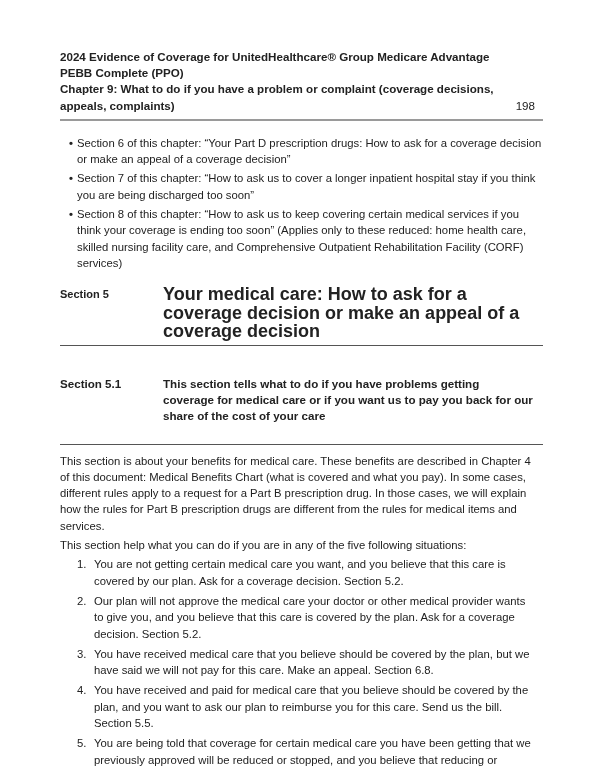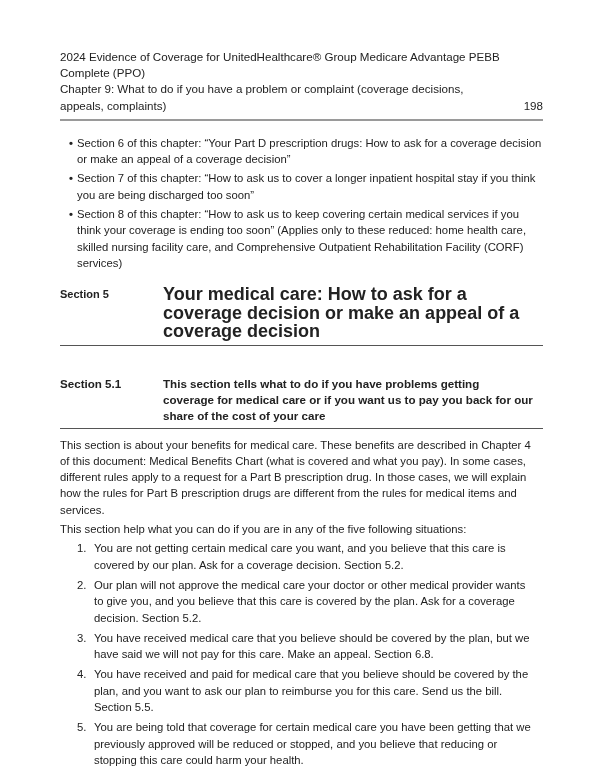--- a/index.html
+++ b/index.html
@@ -3,32 +3,32 @@
 <meta charset="utf-8">
 <style>
   html, body { margin: 0; padding: 0; background: #ffffff; }
   body {
     width: 600px; height: 771px; position: relative; overflow: hidden;
     font-family: "Liberation Sans", sans-serif; color: #222222;
     font-size: 11.3px; line-height: 16.3px;
   }
   .page { position: absolute; left: 60px; top: 49px; width: 483px; }
   .header { position: relative; font-size: 11.6px; line-height: 16.2px; color: #222; }
-  .header .line { display: block; width: 450px; }
-  .header .pagenum { position: absolute; right: 0; bottom: 0; }
+  .header .line { display: block; width: 450px; font-weight: bold; }
+  .header .pagenum { position: absolute; right: 8px; bottom: 0; }
   .header-rule { height: 2px; background: #9a9a9a; margin-top: 5px; }
   ul.bullets { list-style: none; margin: 14px 0 0 0; padding: 0 0 0 17px; }
   ul.bullets li { position: relative; padding-left: 0; margin-bottom: 3px; }
   ul.bullets li::before { content: "\2022"; position: absolute; left: -8px; top: 0; font-weight: bold; }
   p { margin: 0 0 3px 0; }
   b { font-weight: normal; }
   .sec5 { display: flex; margin-top: 14px; padding-bottom: 4px; border-bottom: 1px solid #555; }
   .sec5 .num { width: 103px; font-weight: bold; font-size: 11px; line-height: 18.5px; }
   .sec5 .title { flex: 1; font-weight: bold; font-size: 18px; line-height: 18.5px; }
-  .sec51 { display: flex; margin-top: 30px; padding-bottom: 3px; border-bottom: 1px solid #555; }
+  .sec51 { display: flex; margin-top: 30px; padding-bottom: 19px; border-bottom: 1px solid #555; }
   .sec51 .num { width: 103px; font-weight: bold; font-size: 11.6px; line-height: 16.3px; }
   .sec51 .title { flex: 1; font-weight: bold; font-size: 11.6px; line-height: 16.3px; padding-right: 10px; }
   .body-p1 { margin-top: 8px; }
   ol.situations { list-style: none; margin: 2px 0 0 0; padding: 0 0 0 34px; }
   ol.situations li { position: relative; margin-bottom: 4px; padding-right: 8px; }
   ol.situations li .n { position: absolute; left: -17px; top: 0; }
 </style>
 </head>
 <body>
 

